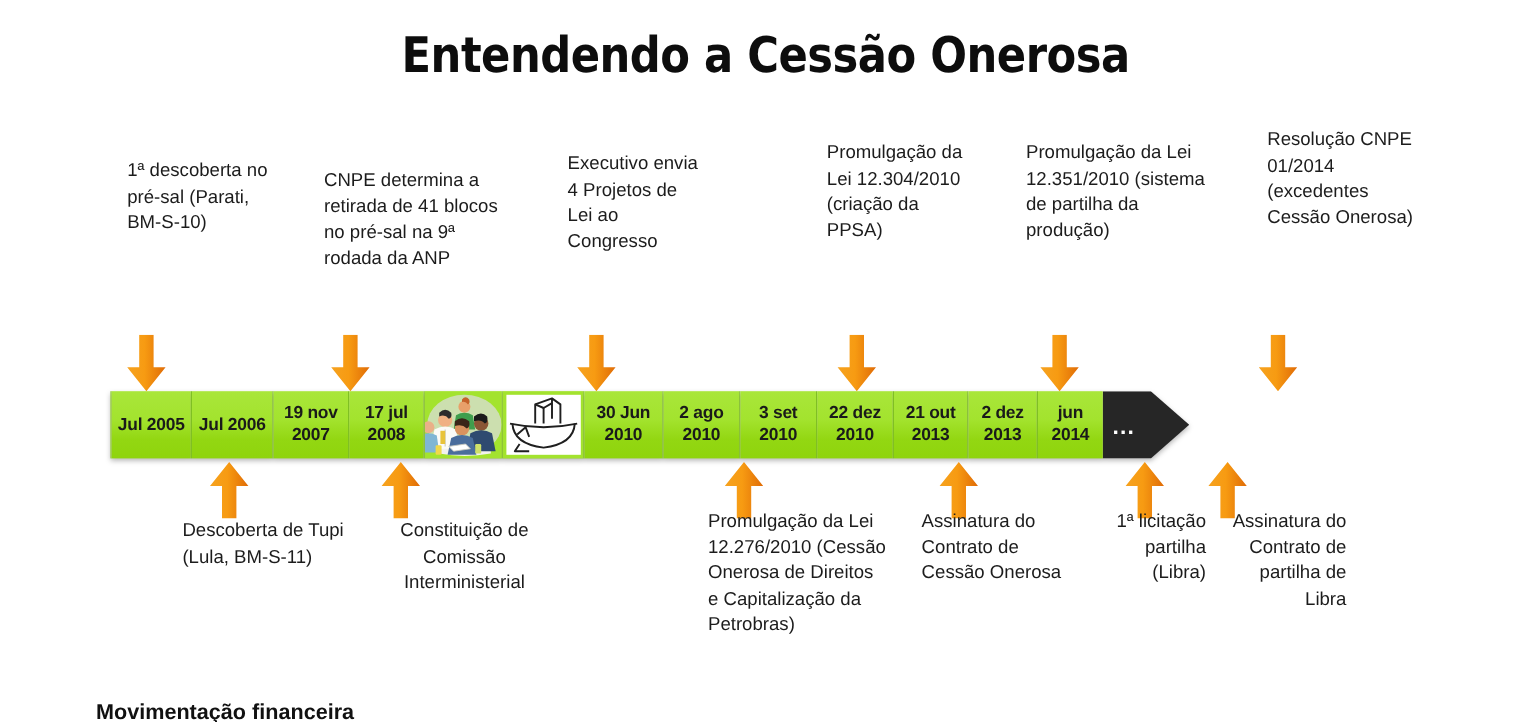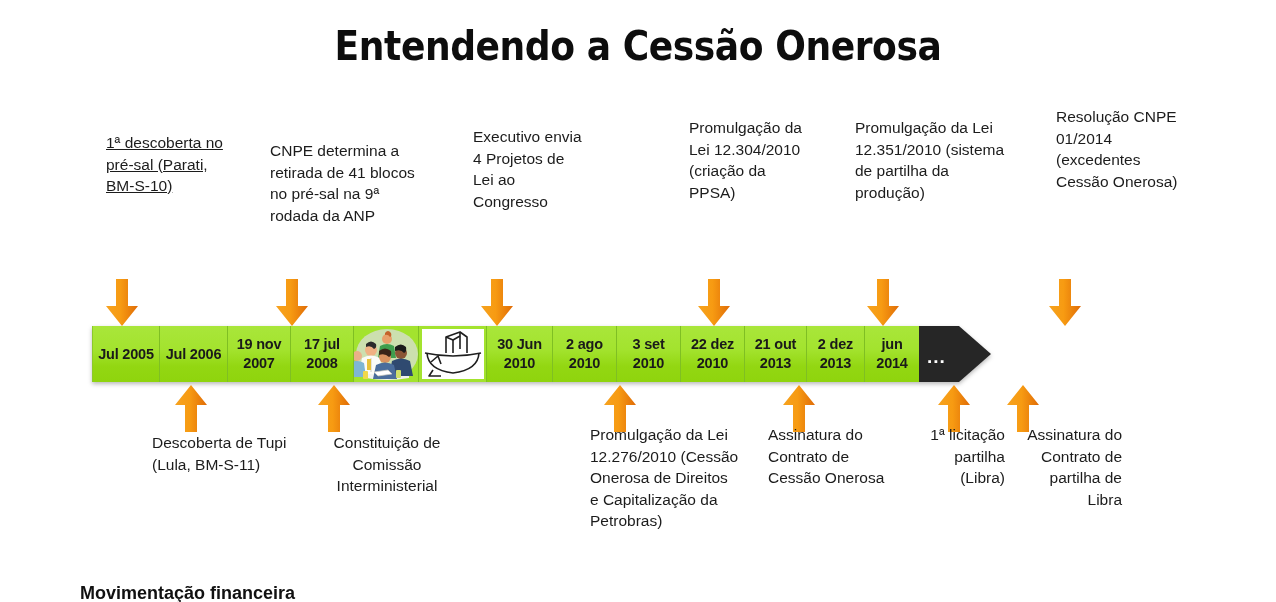--- a/index.html
+++ b/index.html
@@ -86,21 +86,21 @@
     font-family:"Liberation Sans",sans-serif;
   }
 </style>
 </head>
 <body>
 
 <div class="slide">
 
   <div class="title">Entendendo a Cessão Onerosa</div>
 
-  <div class="label" style="left:106px;top:132px;width:130px;text-decoration:underline;">1ª descoberta no pré-sal (Parati, BM-S-10)</div>
+  <div class="label" style="left:106px;top:132px;width:130px;">1ª descoberta no pré-sal (Parati, BM-S-10)</div>
   <div class="label" style="left:270px;top:140px;width:160px;">CNPE determina a retirada de 41 blocos no pré-sal na 9ª rodada da ANP</div>
   <div class="label" style="left:473px;top:126px;width:110px;">Executivo envia 4 Projetos de Lei ao Congresso</div>
   <div class="label" style="left:689px;top:117px;width:120px;">Promulgação da Lei 12.304/2010 (criação da PPSA)</div>
   <div class="label" style="left:855px;top:117px;width:150px;">Promulgação da Lei 12.351/2010 (sistema de partilha da produção)</div>
   <div class="label" style="left:1056px;top:106px;width:125px;">Resolução CNPE 01/2014 (excedentes Cessão Onerosa)</div>
 
   <div class="arrow" style="left:105px;top:279px;">
     <svg viewBox="0 0 34 48" width="34" height="48">
       <defs>
           <linearGradient id="ga1" x1="0" y1="0" x2="1" y2="0">

